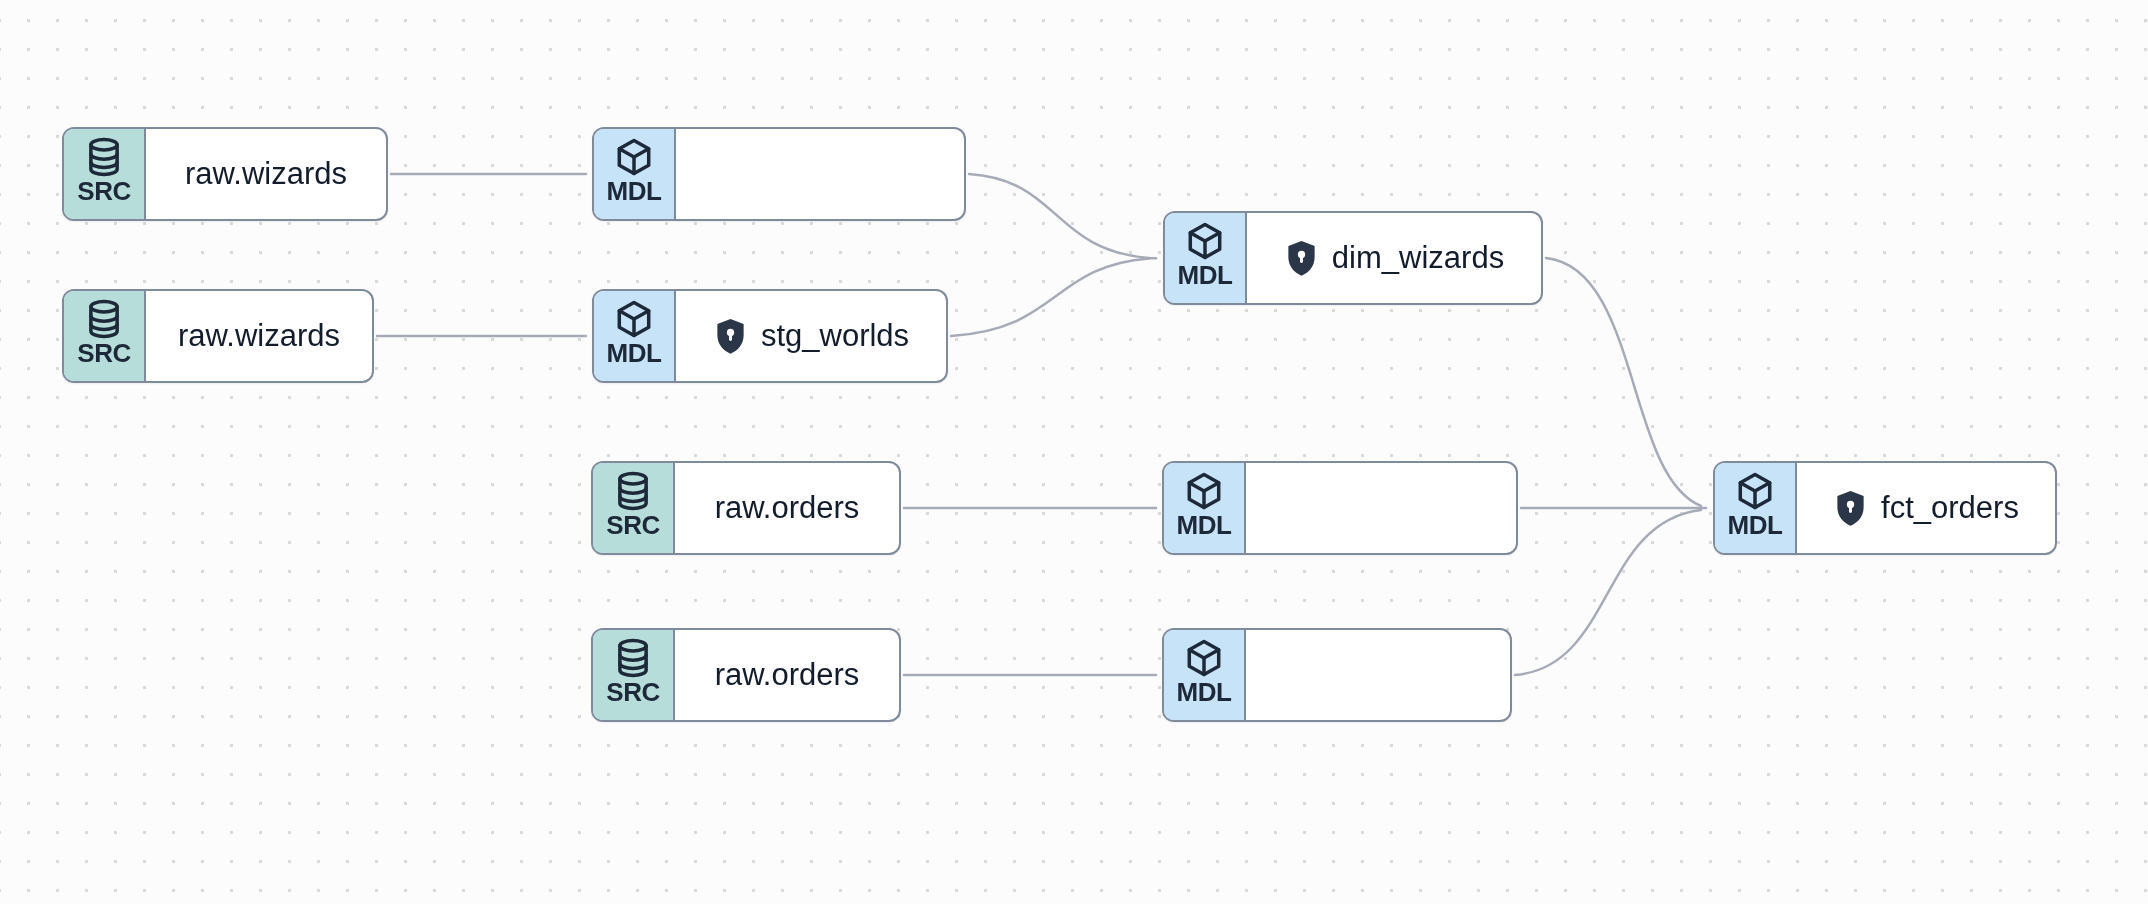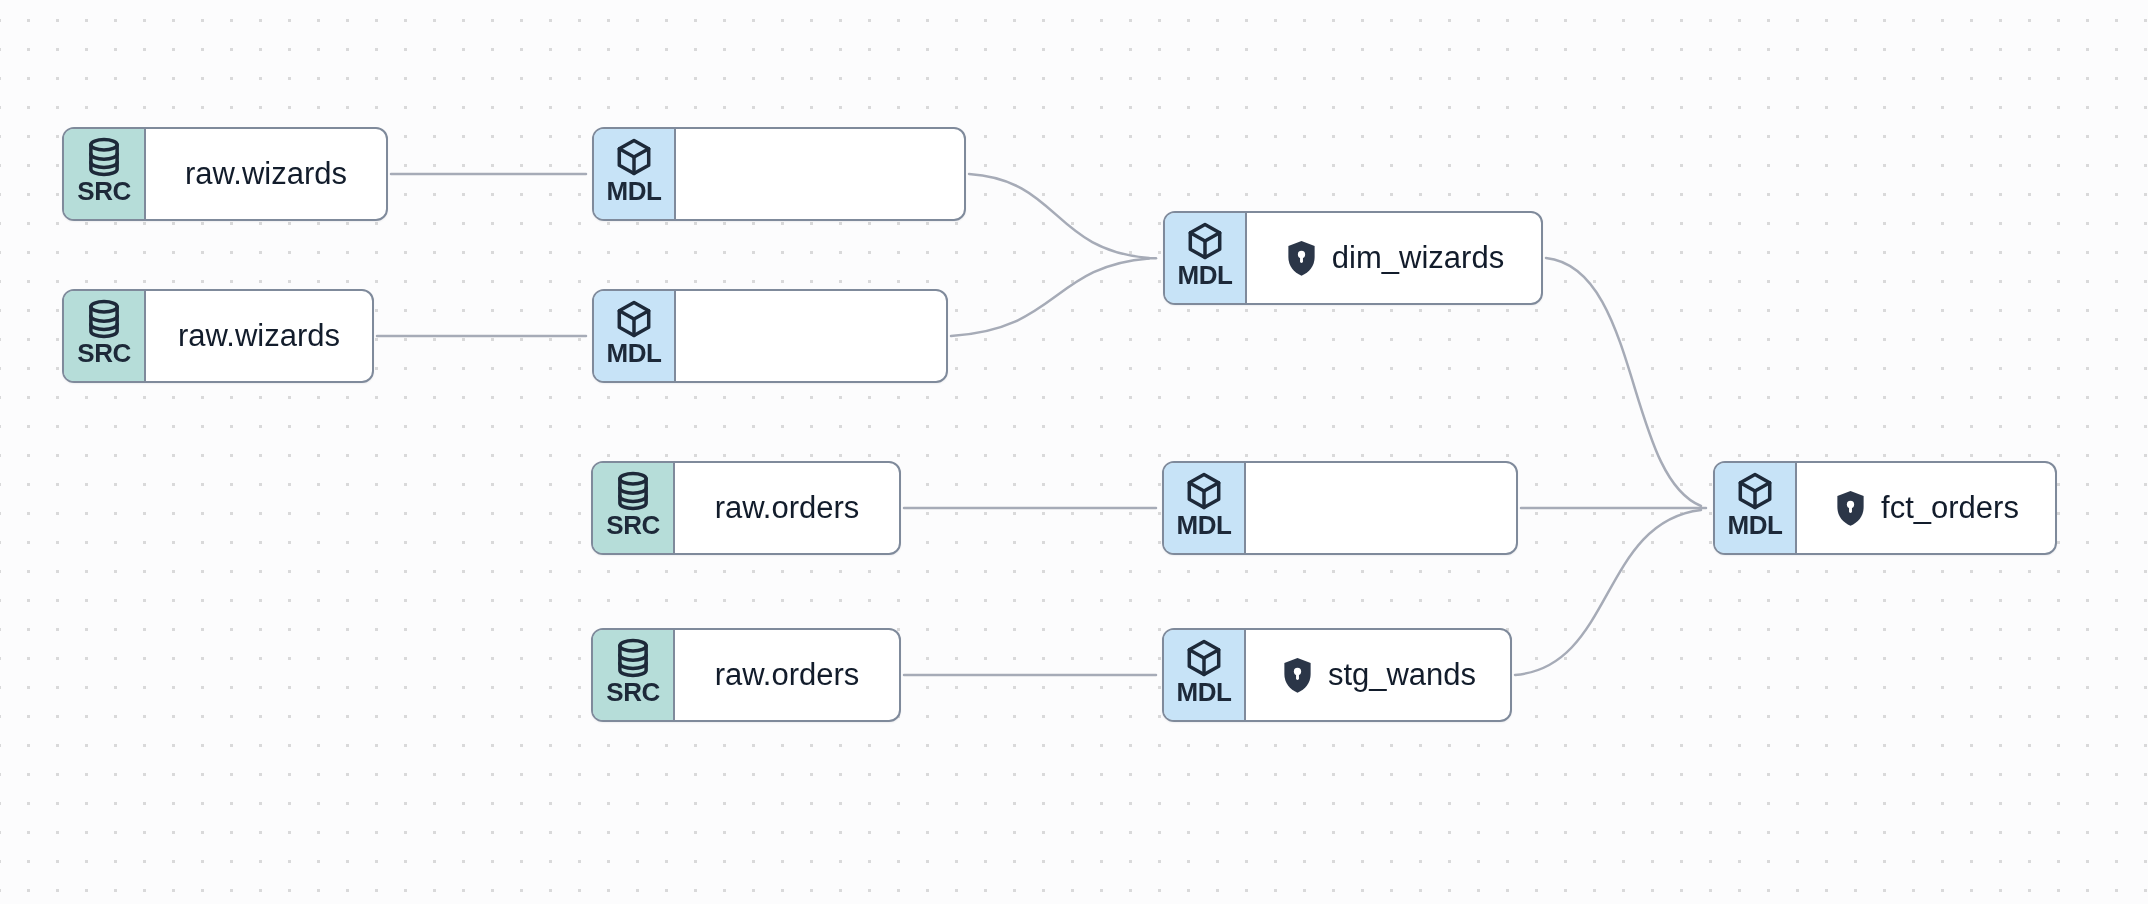--- a/index.html
+++ b/index.html
@@ -125,111 +125,111 @@
 
   <div class="node model" style="left:592px; top:289px; width:356px;">
     <div class="badge">
       <span class="bicon">
           <svg viewBox="0 0 24 24">
             <use href="#i-cube"></use>
           </svg>
         </span>
       <span class="badge-label">MDL</span>
     </div>
-  </div>
-
-  <div class="node model" style="left:1163px; top:211px; width:380px;">
-    <div class="badge">
-      <span class="bicon">
-          <svg viewBox="0 0 24 24">
-            <use href="#i-cube"></use>
-          </svg>
-        </span>
-      <span class="badge-label">MDL</span>
-    </div>
     <div class="body">
       <span class="shield">
           <svg viewBox="0 0 24 26">
             <use href="#i-shield"></use>
           </svg>
         </span>
-      <span class="node-label">dim_wizards</span>
-    </div>
-  </div>
-
-  <div class="node source" style="left:591px; top:461px; width:310px;">
-    <div class="badge">
-      <span class="bicon">
-          <svg viewBox="0 0 24 24">
-            <use href="#i-db"></use>
-          </svg>
-        </span>
-      <span class="badge-label">SRC</span>
-    </div>
-    <div class="body">
-      <span class="node-label">raw.orders</span>
-    </div>
-  </div>
-
-  <div class="node model" style="left:1162px; top:461px; width:356px;">
-    <div class="badge">
-      <span class="bicon">
-          <svg viewBox="0 0 24 24">
-            <use href="#i-cube"></use>
-          </svg>
-        </span>
-      <span class="badge-label">MDL</span>
-    </div>
-  </div>
-
-  <div class="node model" style="left:1713px; top:461px; width:344px;">
+      <span class="node-label">stg_worlds</span>
+    </div>
+  </div>
+
+  <div class="node model" style="left:1163px; top:211px; width:380px;">
     <div class="badge">
       <span class="bicon">
           <svg viewBox="0 0 24 24">
             <use href="#i-cube"></use>
           </svg>
         </span>
       <span class="badge-label">MDL</span>
     </div>
     <div class="body">
       <span class="shield">
           <svg viewBox="0 0 24 26">
             <use href="#i-shield"></use>
           </svg>
         </span>
-      <span class="node-label">fct_orders</span>
-    </div>
-  </div>
-
-  <div class="node source" style="left:591px; top:628px; width:310px;">
+      <span class="node-label">dim_wizards</span>
+    </div>
+  </div>
+
+  <div class="node source" style="left:591px; top:461px; width:310px;">
     <div class="badge">
       <span class="bicon">
           <svg viewBox="0 0 24 24">
             <use href="#i-db"></use>
           </svg>
         </span>
       <span class="badge-label">SRC</span>
     </div>
     <div class="body">
       <span class="node-label">raw.orders</span>
     </div>
   </div>
 
-  <div class="node model" style="left:1162px; top:628px; width:350px;">
+  <div class="node model" style="left:1162px; top:461px; width:356px;">
+    <div class="badge">
+      <span class="bicon">
+          <svg viewBox="0 0 24 24">
+            <use href="#i-cube"></use>
+          </svg>
+        </span>
+      <span class="badge-label">MDL</span>
+    </div>
+  </div>
+
+  <div class="node model" style="left:1713px; top:461px; width:344px;">
     <div class="badge">
       <span class="bicon">
           <svg viewBox="0 0 24 24">
             <use href="#i-cube"></use>
           </svg>
         </span>
       <span class="badge-label">MDL</span>
     </div>
     <div class="body">
       <span class="shield">
           <svg viewBox="0 0 24 26">
             <use href="#i-shield"></use>
           </svg>
         </span>
-      <span class="node-label">stg_wands</span>
+      <span class="node-label">fct_orders</span>
+    </div>
+  </div>
+
+  <div class="node source" style="left:591px; top:628px; width:310px;">
+    <div class="badge">
+      <span class="bicon">
+          <svg viewBox="0 0 24 24">
+            <use href="#i-db"></use>
+          </svg>
+        </span>
+      <span class="badge-label">SRC</span>
+    </div>
+    <div class="body">
+      <span class="node-label">raw.orders</span>
+    </div>
+  </div>
+
+  <div class="node model" style="left:1162px; top:628px; width:350px;">
+    <div class="badge">
+      <span class="bicon">
+          <svg viewBox="0 0 24 24">
+            <use href="#i-cube"></use>
+          </svg>
+        </span>
+      <span class="badge-label">MDL</span>
     </div>
   </div>
 
 </div>
 
 </body></html>

